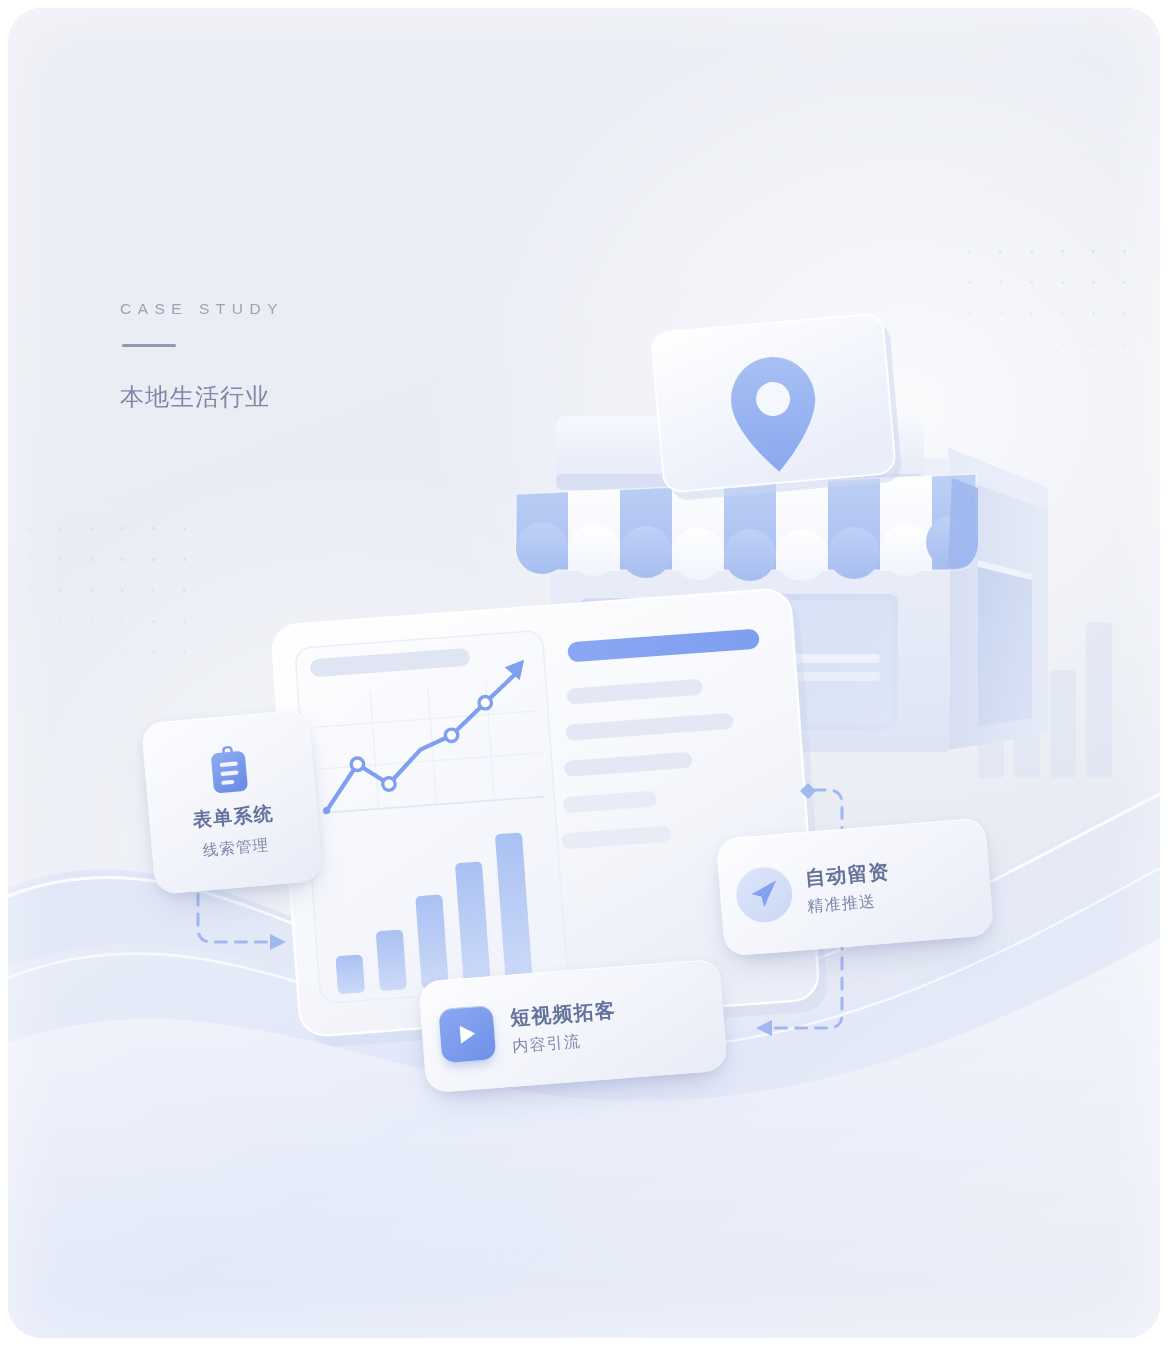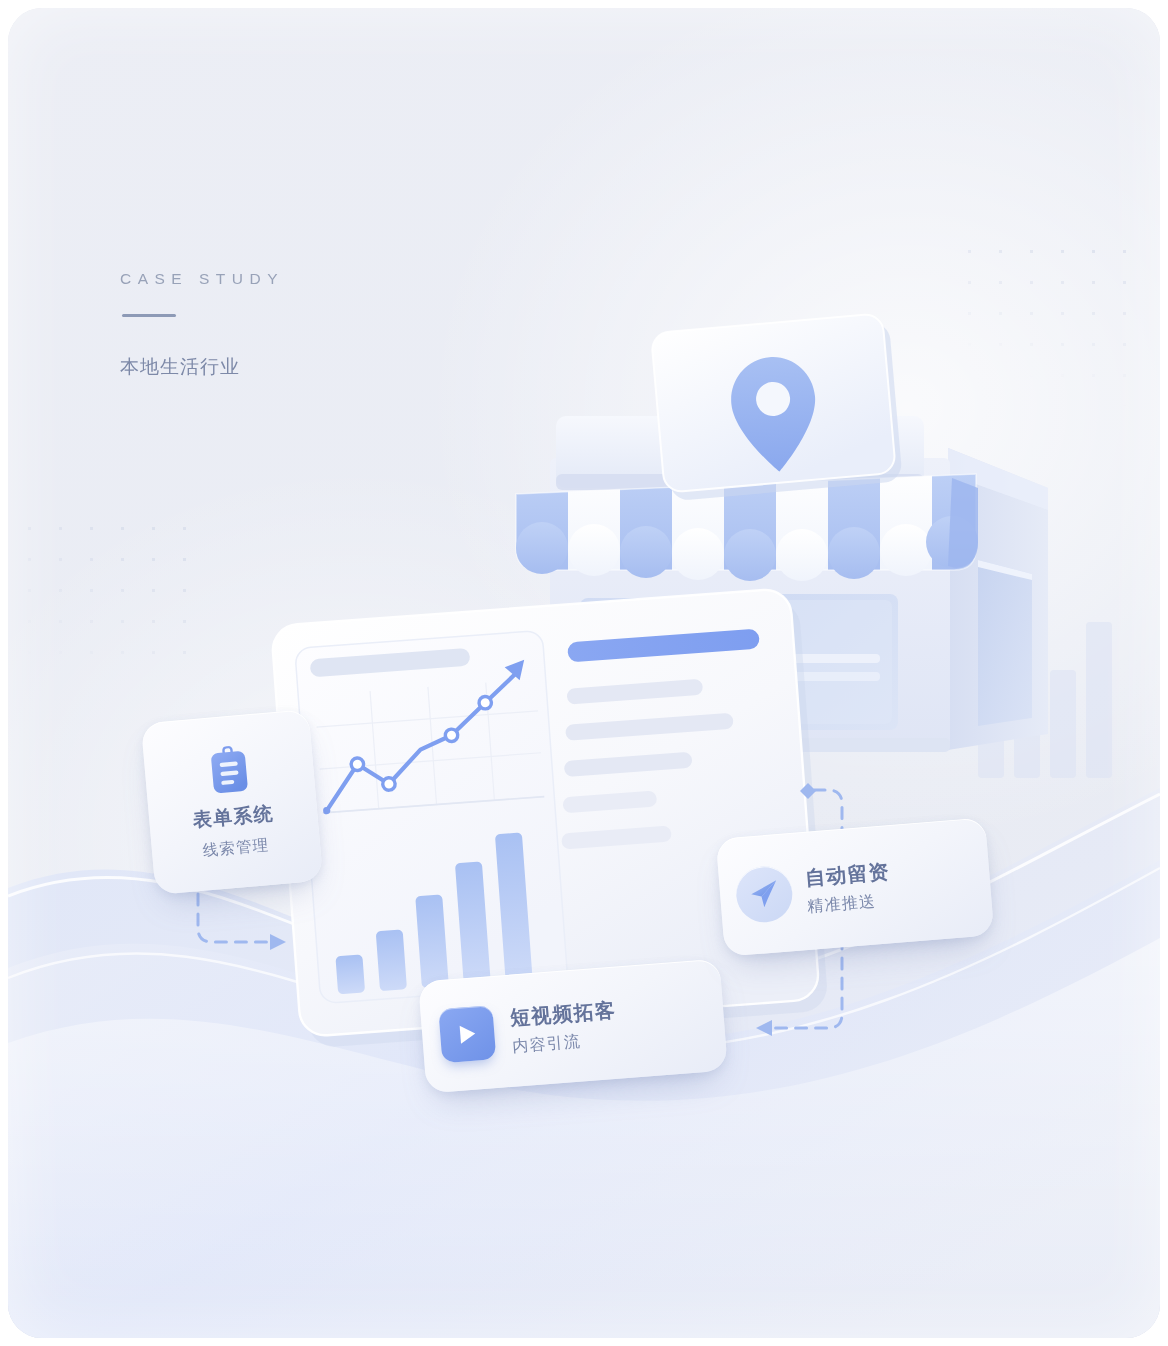--- a/index.html
+++ b/index.html
@@ -33,23 +33,23 @@
            mask-image:linear-gradient(30deg, rgba(0,0,0,0) 8%, rgba(0,0,0,.9) 75%);opacity:.75;}
 
   
   .waves{position:absolute;left:0;bottom:0;width:1152px;height:700px;}
 
   
   .bgbars{position:absolute;right:18px;bottom:560px;width:170px;height:200px;opacity:.75;}
 
   
   .header{position:absolute;left:112px;top:262px;}
-  .kicker{font-size:15.5px;letter-spacing:6.5px;color:#98a2b8;font-weight:400;}
+  .kicker{font-size:15.5px;letter-spacing:6.5px;color:#98a2b8;font-weight:400;margin-top:30px;}
   .rule{width:54px;height:2.5px;background:#8d9ab6;margin:26px 0 28px 2px;border-radius:2px;}
-  .htitle{font-size:19px;line-height:44px;color:#7d89a8;font-weight:500;letter-spacing:1px;}
+  .htitle{font-size:24px;line-height:44px;color:#7d89a8;font-weight:500;letter-spacing:1px;}
 
   
   .store{position:absolute;left:500px;top:290px;width:560px;height:480px;}
 
   
   .dash{position:absolute;left:272px;top:592px;width:548px;height:440px;
         transform:rotate(-4.2deg);}
 
   
   .fcard{position:absolute;border-radius:22px;

